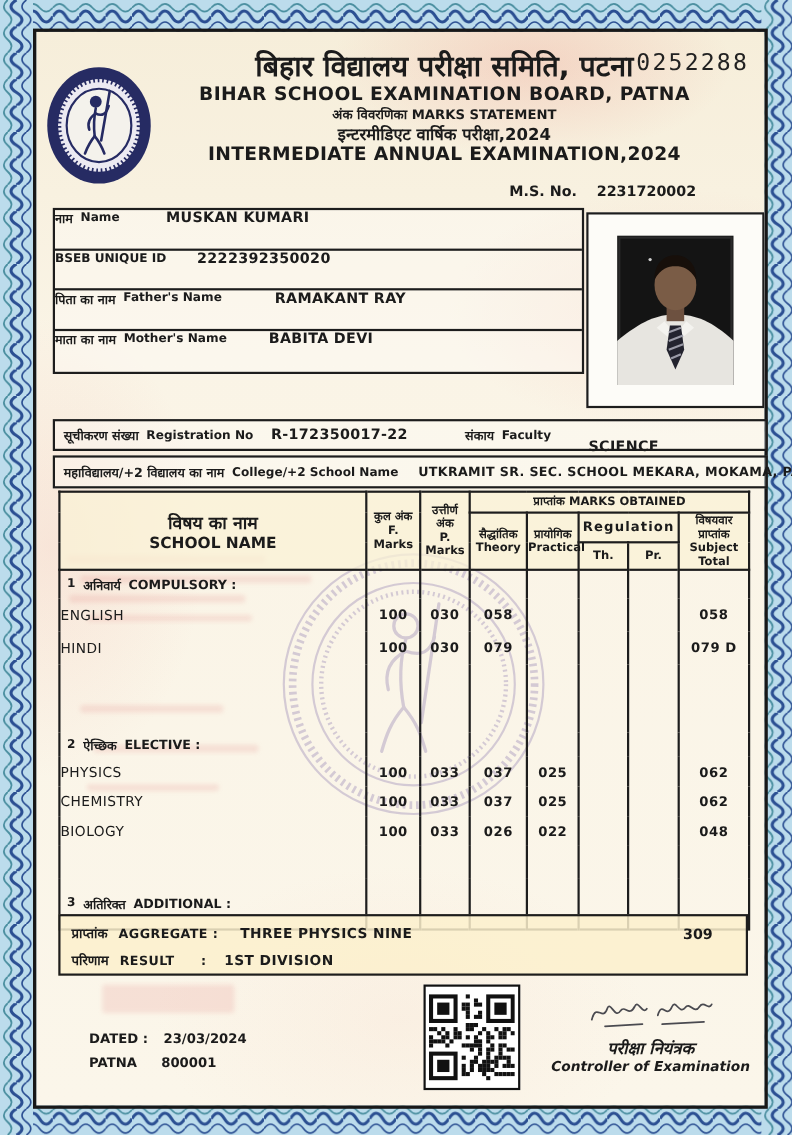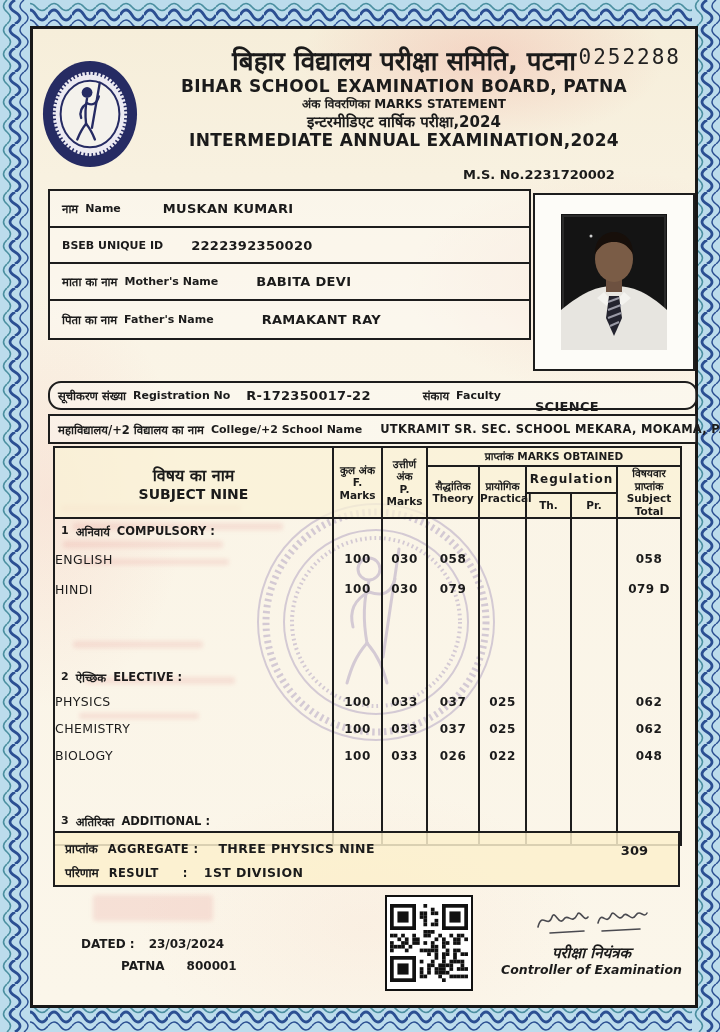--- a/index.html
+++ b/index.html
@@ -22,26 +22,26 @@
   }
   .abs{position:absolute;}
   
   .serial{right:14px;top:16px;font-family:"DejaVu Sans Mono",monospace;font-size:21px;font-weight:500;letter-spacing:2px;color:#222;}
   .titles{left:90px;right:10px;top:18px;text-align:center;line-height:1.15;}
   .t-hi{font-size:26px;font-weight:700;}
   .t-en{font-size:17px;font-weight:700;letter-spacing:.4px;}
   .t-ms{font-size:12px;font-weight:700;margin-top:2px;}
   .t-exhi{font-size:15px;font-weight:700;margin-top:2px;}
   .t-exen{font-size:17px;font-weight:700;letter-spacing:.3px;}
-  .msno{top:138px;left:430px;width:245px;font-size:13px;font-weight:700;display:flex;}
+  .msno{top:138px;left:430px;width:245px;font-size:13px;font-weight:700;display:flex;gap:18px;}
   
   .logo{left:8px;top:30px;width:98px;height:110px;}
   
   .fields{left:15px;top:160px;width:483px;border:2px solid #1d1d1d;box-sizing:border-box;background:rgba(255,255,255,.30);}
-  .frow{display:flex;align-items:center;border-bottom:2px solid #1d1d1d;padding:0 12px;box-sizing:border-box;}
+  .frow{display:flex;border-bottom:2px solid #1d1d1d;padding:0 0;box-sizing:border-box;}
   .frow:last-child{border-bottom:none;}
   .lab-hi{font-size:11.5px;font-weight:700;white-space:nowrap;}
   .lab-en{font-size:11px;font-weight:700;white-space:nowrap;margin-left:7px;}
   .fval{font-size:13px;font-weight:700;letter-spacing:.3px;white-space:nowrap;}
   .photo-box{left:500px;top:164px;width:162px;height:178px;border:2px solid #1d1d1d;background:#fdfcf8;box-sizing:border-box;display:flex;align-items:center;justify-content:center;}
   .wide-row{left:15px;width:650px;border:2px solid #1d1d1d;box-sizing:border-box;display:flex;align-items:center;padding:0 8px;background:rgba(255,255,255,.28);}
   
   table.marks{position:absolute;left:20px;top:417px;width:627px;border-collapse:collapse;table-layout:fixed;}
   table.marks,table.marks th,table.marks td{border-color:#1d1d1d;}
   table.marks{border:2.5px solid #1d1d1d;}
@@ -59,21 +59,21 @@
   
   .aggbox{left:20px;top:802px;width:627px;height:56px;border:2.5px solid #1d1d1d;box-sizing:border-box;background:rgba(252,240,205,.85);}
   .aggline{position:absolute;left:10px;display:flex;gap:10px;align-items:baseline;font-weight:700;}
   .agg-hi{font-size:12px;}
   .agg-en{font-size:11.5px;letter-spacing:.4px;}
   .agg-words{font-size:12.5px;margin-left:10px;letter-spacing:.4px;}
   .agg-val{position:absolute;right:30px;top:10px;font-size:13px;font-weight:700;}
   
   .dated{left:48px;top:908px;font-size:12px;font-weight:700;}
   .dated .l1{display:flex;gap:14px;}
-  .dated .l2{display:flex;gap:22px;margin-top:8px;margin-left:40px;}
+  .dated .l2{display:flex;gap:22px;margin-top:8px;}
   .qr{left:352px;top:866px;width:88px;height:96px;border:2.5px solid #111;background:#fff;box-sizing:border-box;display:flex;align-items:center;justify-content:center;}
   .signblock{right:6px;top:874px;width:195px;text-align:center;font-style:italic;}
   .controller-hi{font-size:15px;font-weight:700;margin-top:1px;}
   .controller-en{font-size:12.5px;font-weight:700;}
   
   .stamp{left:218px;top:468px;width:250px;height:250px;opacity:.30;pointer-events:none;}
   .streak{position:absolute;background:rgba(225,110,110,.16);filter:blur(2px);border-radius:3px;pointer-events:none;}
 </style>
 </head>
 <body>
@@ -151,28 +151,28 @@
     <div class="frow" style="height:37px;">
       <span class="lab-hi">नाम</span>
       <span class="lab-en">Name</span>
       <span class="fval" style="margin-left:42px;">MUSKAN KUMARI</span>
     </div>
     <div class="frow" style="height:36px;">
       <span class="lab-en" style="margin-left:0;">BSEB UNIQUE ID</span>
       <span class="fval" style="margin-left:28px;">2222392350020</span>
     </div>
     <div class="frow" style="height:37px;">
+      <span class="lab-hi">पिता का नाम</span>
+      <span class="lab-en">Father's Name</span>
+      <span class="fval" style="margin-left:48px;">RAMAKANT RAY</span>
+    </div>
+    <div class="frow" style="height:37px;">
       <span class="lab-hi">माता का नाम</span>
       <span class="lab-en">Mother's Name</span>
       <span class="fval" style="margin-left:38px;">BABITA DEVI</span>
-    </div>
-    <div class="frow" style="height:37px;">
-      <span class="lab-hi">पिता का नाम</span>
-      <span class="lab-en">Father's Name</span>
-      <span class="fval" style="margin-left:48px;">RAMAKANT RAY</span>
     </div>
   </div>
 
   <div class="abs photo-box">
     <svg width="106" height="136" viewBox="0 0 106 136">
       <rect width="106" height="136" fill="#141414"></rect>
       <rect x="2" y="2" width="102" height="132" fill="none" stroke="#2a2a2a" stroke-width="2"></rect>
       <path d="M0 136 L0 96 C22 78 36 72 53 72 C72 72 86 78 106 96 L106 136 Z" fill="#e7e5e0"></path>
       <rect x="45" y="60" width="16" height="18" fill="#6d5140"></rect>
       <ellipse cx="53" cy="45" rx="19" ry="23" fill="#7a5c46"></ellipse>
@@ -182,21 +182,21 @@
       <g stroke="#9a9aa6" stroke-width="2">
         <line x1="47" y1="88" x2="58" y2="84"></line>
         <line x1="47" y1="96" x2="60" y2="91"></line>
         <line x1="47" y1="104" x2="60" y2="99"></line>
         <line x1="49" y1="112" x2="58" y2="108"></line>
       </g>
       <circle cx="30" cy="22" r="1.5" fill="#cfcfcf"></circle>
     </svg>
   </div>
 
-  <div class="abs wide-row" style="top:352px;height:29px;border-radius:13px;">
+  <div class="abs wide-row" style="top:352px;height:29px;">
     <span class="lab-hi">सूचीकरण संख्या</span>
     <span class="lab-en">Registration No</span>
     <span class="fval" style="margin-left:16px;">R-172350017-22</span>
     <span class="lab-hi" style="margin-left:52px;">संकाय</span>
     <span class="lab-en">Faculty</span>
     <span class="fval" style="margin-left:34px;margin-top:21px;">SCIENCE</span>
   </div>
 
   <div class="abs wide-row" style="top:385px;height:30px;">
     <span class="lab-hi">महाविद्यालय/+2 विद्यालय का नाम</span>
@@ -228,21 +228,21 @@
         <col style="width:52px;">
       <col style="width:47px;">
         <col style="width:45px;">
         <col style="width:46px;">
         <col style="width:64px;">
     </colgroup>
     <thead>
       <tr>
         <th rowspan="3">
           <div class="h-subj-hi">विषय का नाम</div>
-          <div class="h-subj-en">SUBJECT NINE</div>
+          <div class="h-subj-en">SCHOOL NAME</div>
         </th>
         <th rowspan="3" class="th-small">
           <div>कुल अंक</div>
           <div>F. Marks</div>
         </th>
         <th rowspan="3" class="th-small">
           <div>उत्तीर्ण अंक</div>
           <div>P. Marks</div>
         </th>
         <th colspan="5" class="hh1" style="height:17px;">

